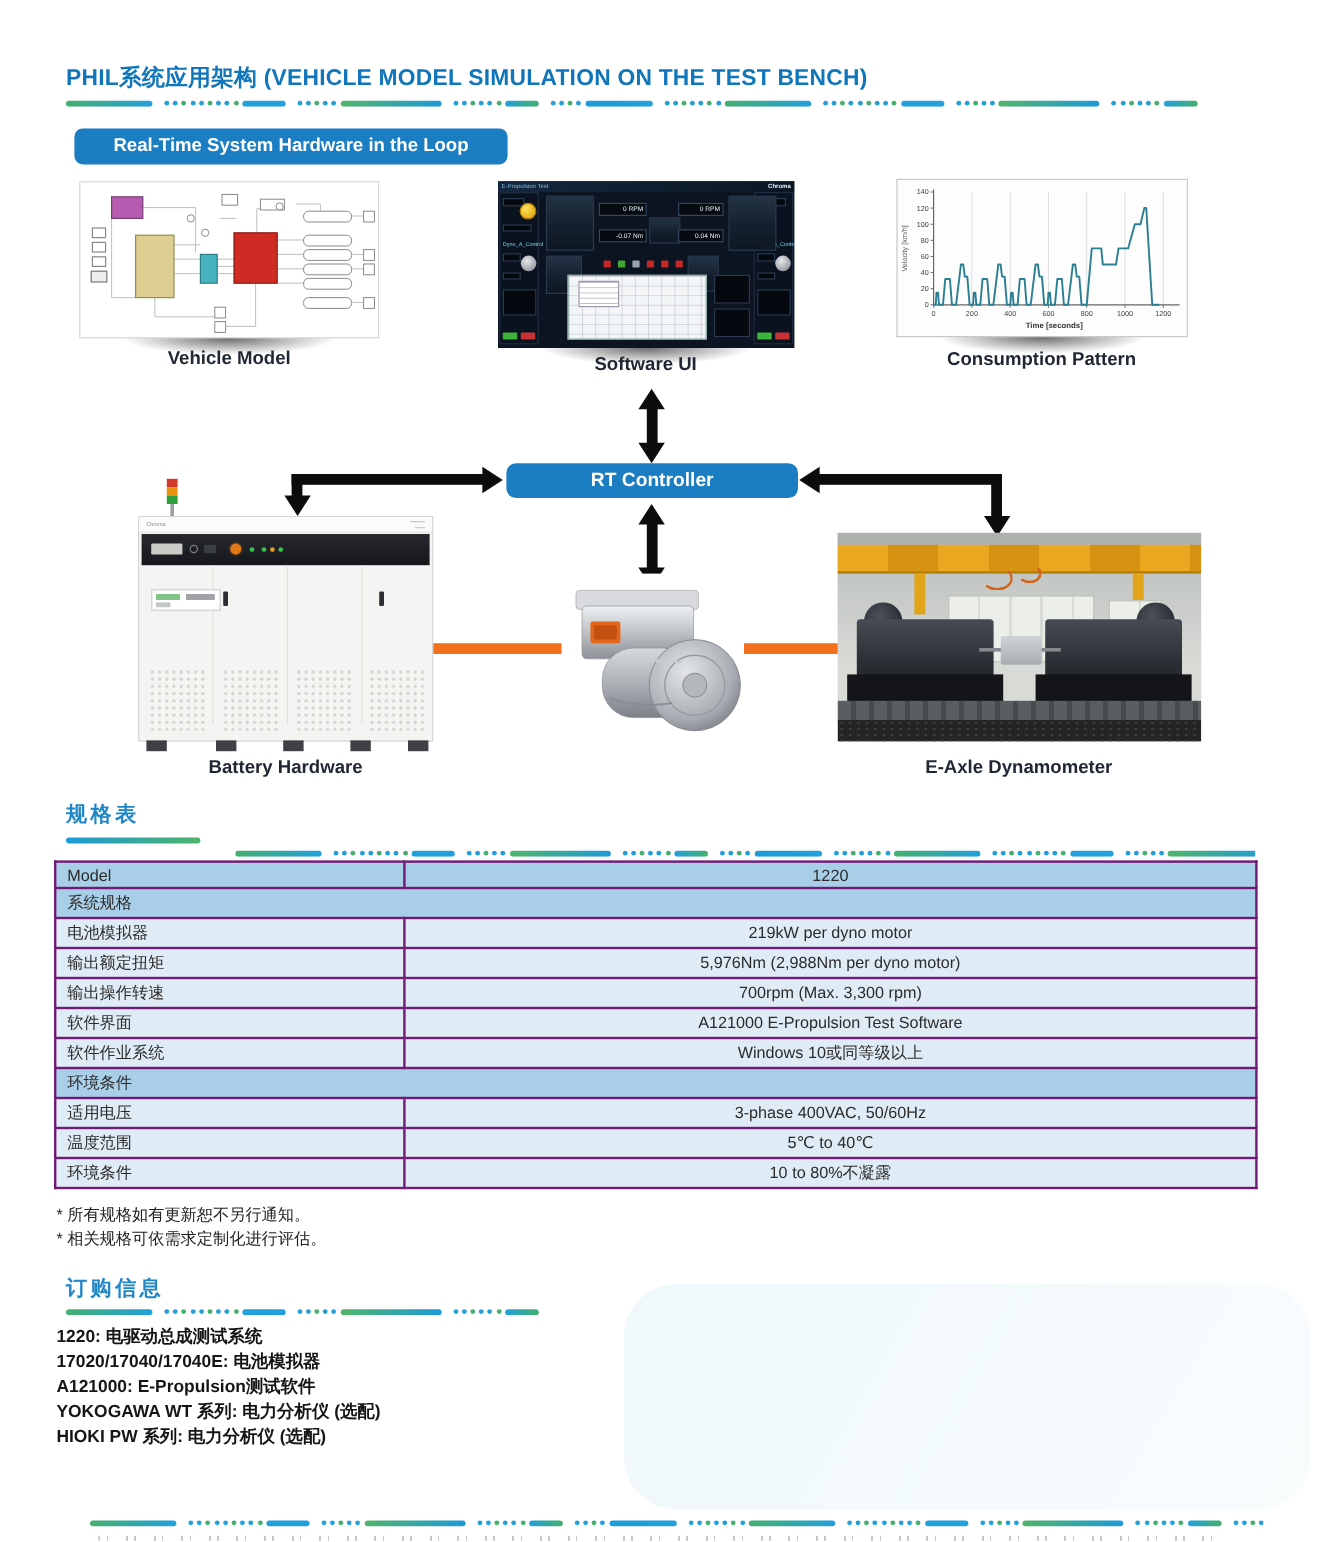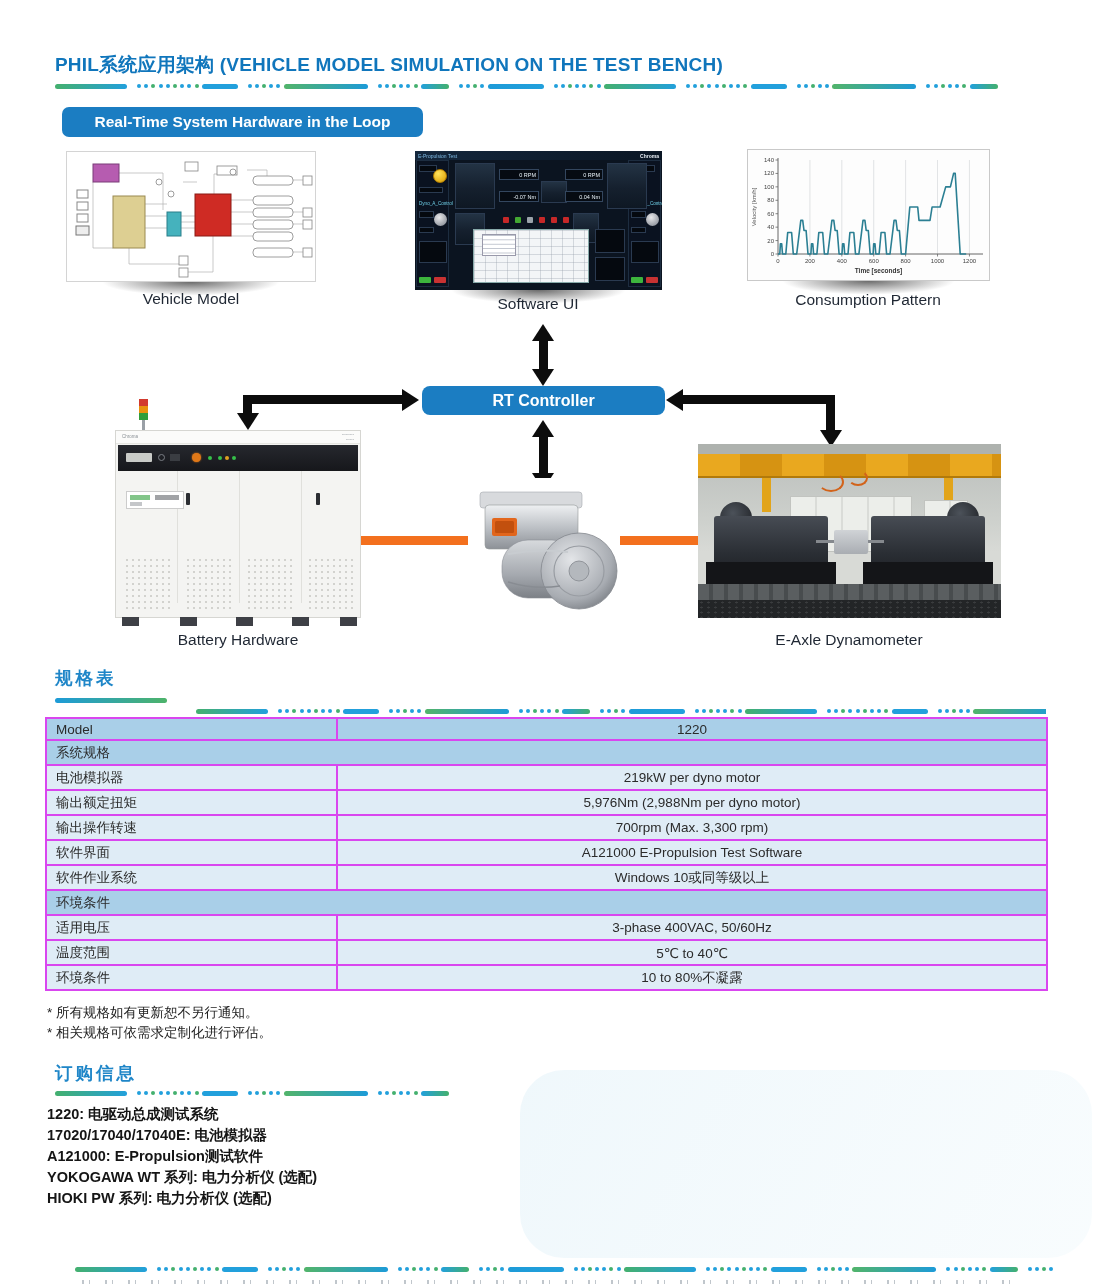--- a/index.html
+++ b/index.html
@@ -17,21 +17,21 @@
   .dbar{height:5px;border-radius:2.5px;margin-right:10px;flex:none;}
   .ddot{width:4px;height:4px;border-radius:50%;margin-right:3.2px;flex:none;}
 
   
   .badge{position:absolute;height:30px;border-radius:7px;background:#1b7dc2;color:#fff;
          font-size:15.5px;font-weight:600;display:flex;align-items:center;justify-content:center;}
 
   
   .panel{position:absolute;background:#fff;}
   .shad{position:absolute;height:20px;background:radial-gradient(ellipse 52% 100% at 50% 0%,rgba(10,10,10,.6),rgba(0,0,0,0) 68%);}
-  .caption{position:absolute;font-size:15.5px;font-weight:400;color:#1f2733;transform:translateX(-50%);white-space:nowrap;}
+  .caption{position:absolute;font-size:15.5px;font-weight:700;color:#1f2733;transform:translateX(-50%);white-space:nowrap;}
 
   
   .vm{border:1px solid #d4d4d4;}
 
   
   .cp{border:1px solid #c9c9c9;background:#fdfdfd;}
 
   
   .sw{background:#0b1420;overflow:hidden;}
   .sw .tbar{position:absolute;left:0;top:0;right:0;height:9px;background:linear-gradient(90deg,#14273d,#0a1624);}
@@ -90,21 +90,21 @@
   .dyn .mach{position:absolute;background:linear-gradient(#474c54,#2b2f35 70%,#22252a);border-radius:3px;}
   .dyn .hub{position:absolute;border-radius:50%;background:radial-gradient(circle at 40% 35%,#4c525a,#26292e 75%);}
   .dyn .base{position:absolute;background:#141518;}
   .dyn .dut{position:absolute;background:linear-gradient(#d0d3d6,#a9adb2);border-radius:2px;}
   .dyn .shaft{position:absolute;height:3px;background:#85898e;}
   .dyn .bed{position:absolute;left:0;right:0;background:repeating-linear-gradient(90deg,#5a5e60 0 11px,#484c4e 11px 15px);}
   .dyn .front{position:absolute;left:0;right:0;bottom:0;background:#232527;background-image:radial-gradient(#3a3c3e 1.2px,transparent 1.6px);background-size:7px 5px;}
 
   
   .spec{position:absolute;left:45px;top:717px;width:1003px;border-collapse:collapse;font-size:13.5px;color:#2b2b2b;}
-  .spec td{border:2px solid #d946ef;padding:2.5px 9px;height:19px;}
+  .spec td{border:2px solid #701a75;padding:2.5px 9px;height:19px;}
   .spec{border:1px solid #a9b6c0;}
   .spec td.lab{width:291px;background:#dfecf6;}
   .spec td.val{background:#dfecf6;text-align:center;}
   .spec tr.hd td{background:#a9cfe8;}
   .spec tr.sec td{background:#a9cfe8;}
 
   .fnote{position:absolute;left:47px;top:1003px;font-size:13.5px;color:#222;line-height:1.5;}
   .order-list{position:absolute;left:47px;top:1104px;font-size:14.5px;font-weight:600;color:#151515;line-height:1.45;}
 
   .watermark{position:absolute;left:520px;top:1070px;width:572px;height:188px;border-radius:44px;

